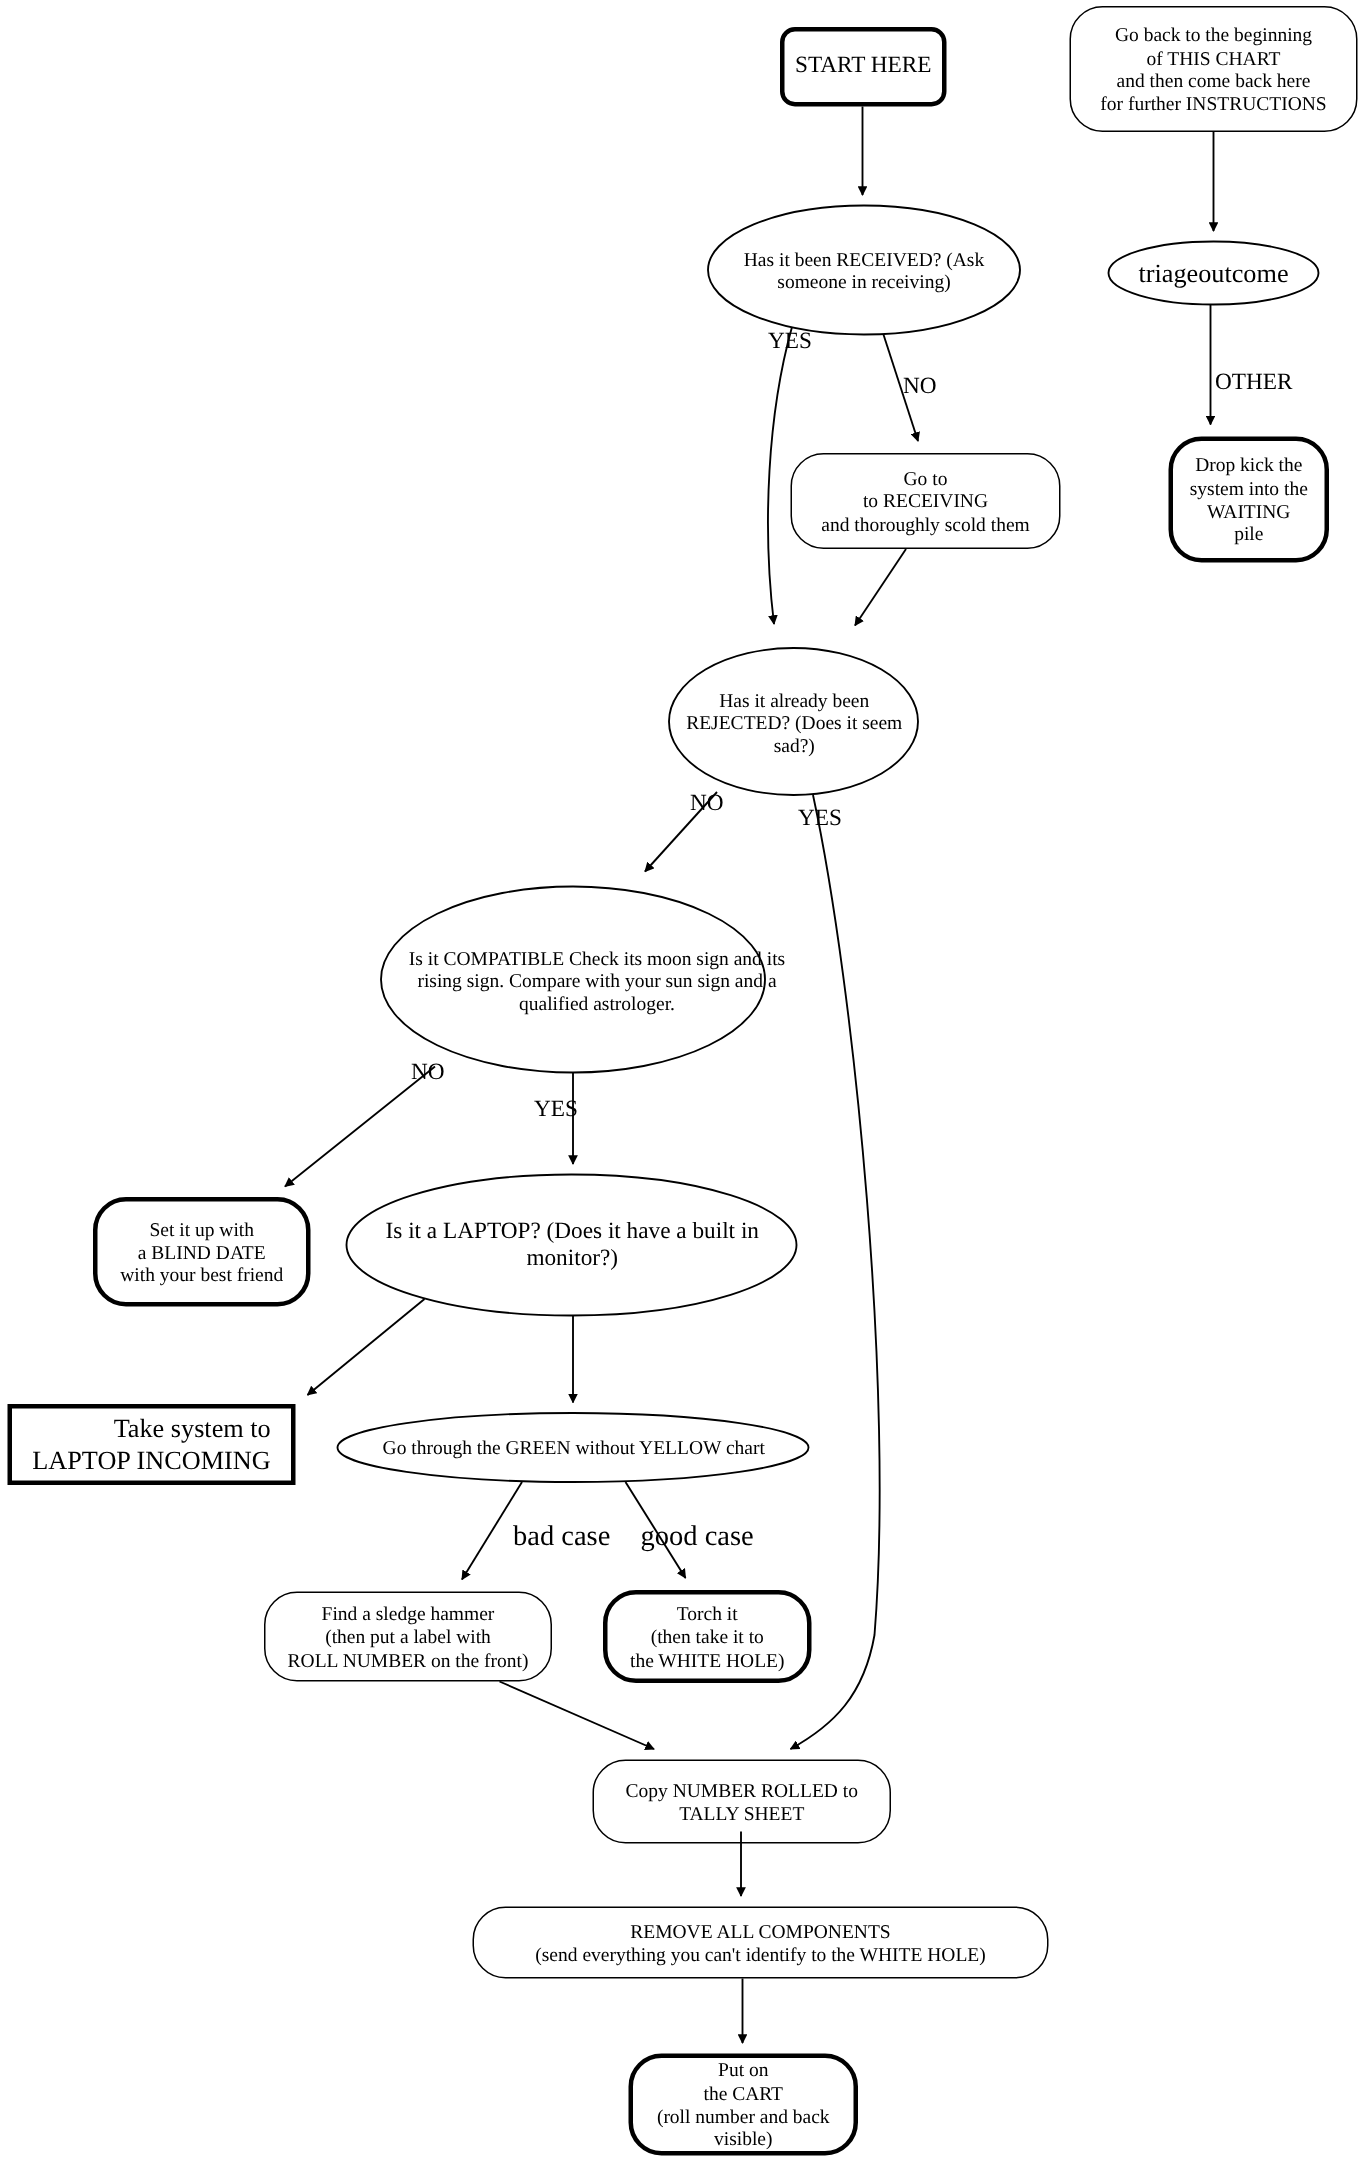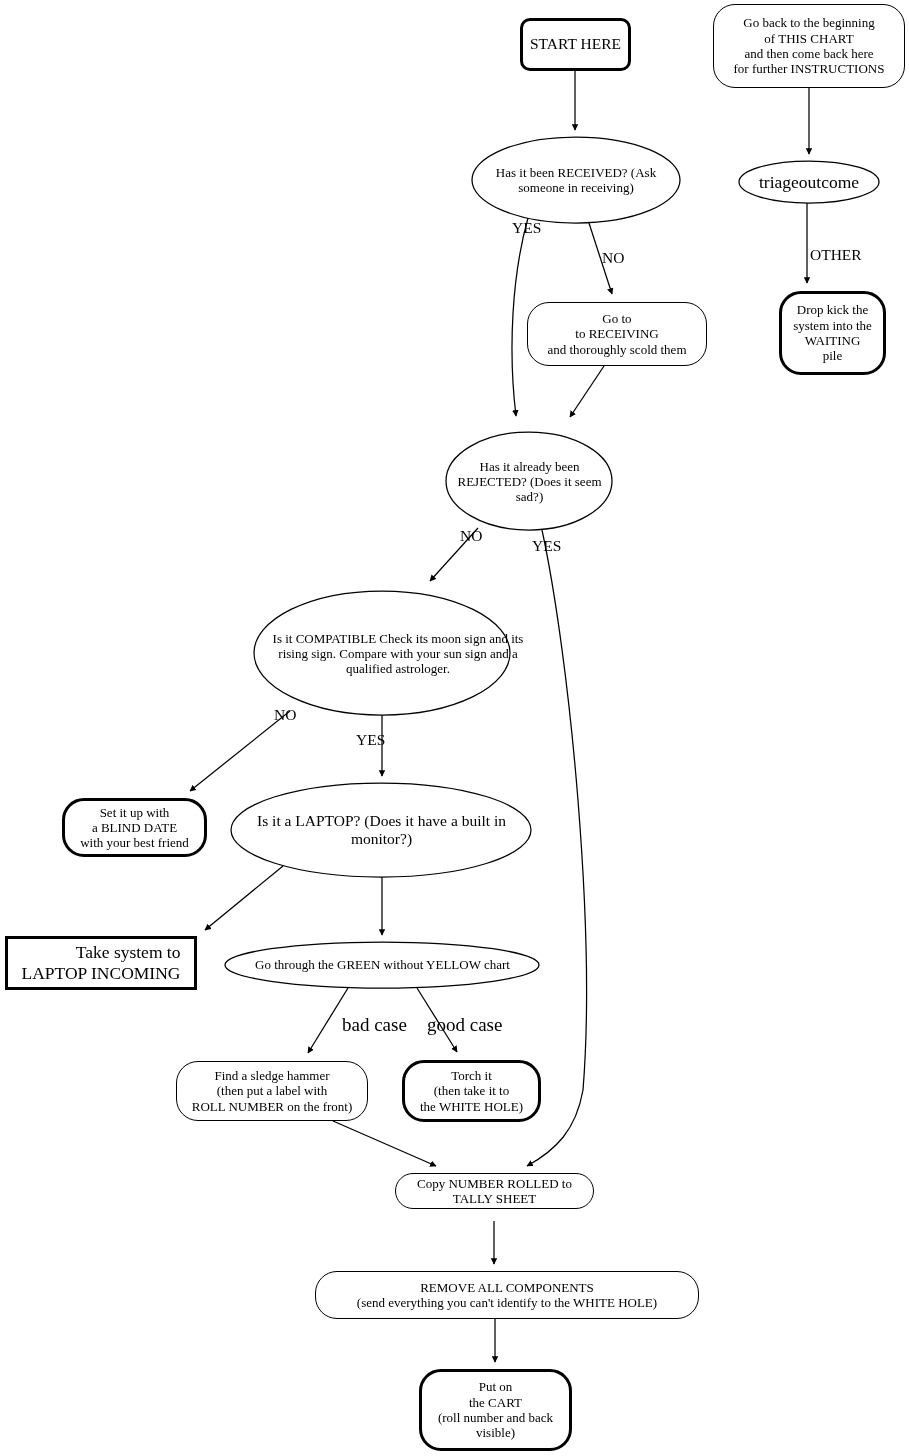--- a/index.html
+++ b/index.html
@@ -167,21 +167,21 @@
   </div>
 
   <div class="ellipse-node fs13" style="left:254px; top:592px; width:256px; height:123px;margin-left:16px;">
     <span class="txt">Is it COMPATIBLE
 Check its moon sign
 and its rising sign.
 Compare with your sun sign and
 a qualified astrologer.</span>
   </div>
 
-  <div class="node box-bold fs13" style="left:62px; top:798px; width:145px; height:59px;">
+  <div class="node box-bold fs13" style="left:62px; top:798px; width:145px; height:73px;">
     <span class="txt">Set it up with
 a BLIND DATE
 with your best friend</span>
   </div>
 
   <div class="ellipse-node fs15" style="left:231px; top:783px; width:301px; height:94px;">
     <span class="txt">Is it a
 LAPTOP?
 (Does it have a built in monitor?)</span>
   </div>
@@ -200,31 +200,31 @@
 (then put a label with
 ROLL NUMBER on the front)</span>
   </div>
 
   <div class="node box-bold fs13" style="left:402px; top:1060px; width:139px; height:62px;">
     <span class="txt">Torch it
 (then take it to
 the WHITE HOLE)</span>
   </div>
 
-  <div class="node box fs13" style="left:395px; top:1173px; width:199px; height:36px;">
+  <div class="node box fs13" style="left:395px; top:1173px; width:199px; height:56px;">
     <span class="txt">Copy NUMBER ROLLED to
 TALLY SHEET</span>
   </div>
 
   <div class="node box fs13" style="left:315px; top:1271px; width:384px; height:48px;">
     <span class="txt">REMOVE ALL COMPONENTS
 (send everything you can't identify to the WHITE HOLE)</span>
   </div>
 
-  <div class="node box-bold fs13" style="left:419px; top:1369px; width:153px; height:82px;">
+  <div class="node box-bold fs13" style="left:419px; top:1369px; width:153px; height:68px;">
     <span class="txt">Put on
 the CART
 (roll number and back
 visible)</span>
   </div>
 
   <div class="edgelabel fs15" style="left:512px; top:219px;">YES</div>
 
   <div class="edgelabel fs15" style="left:602px; top:249px;">NO</div>
 

